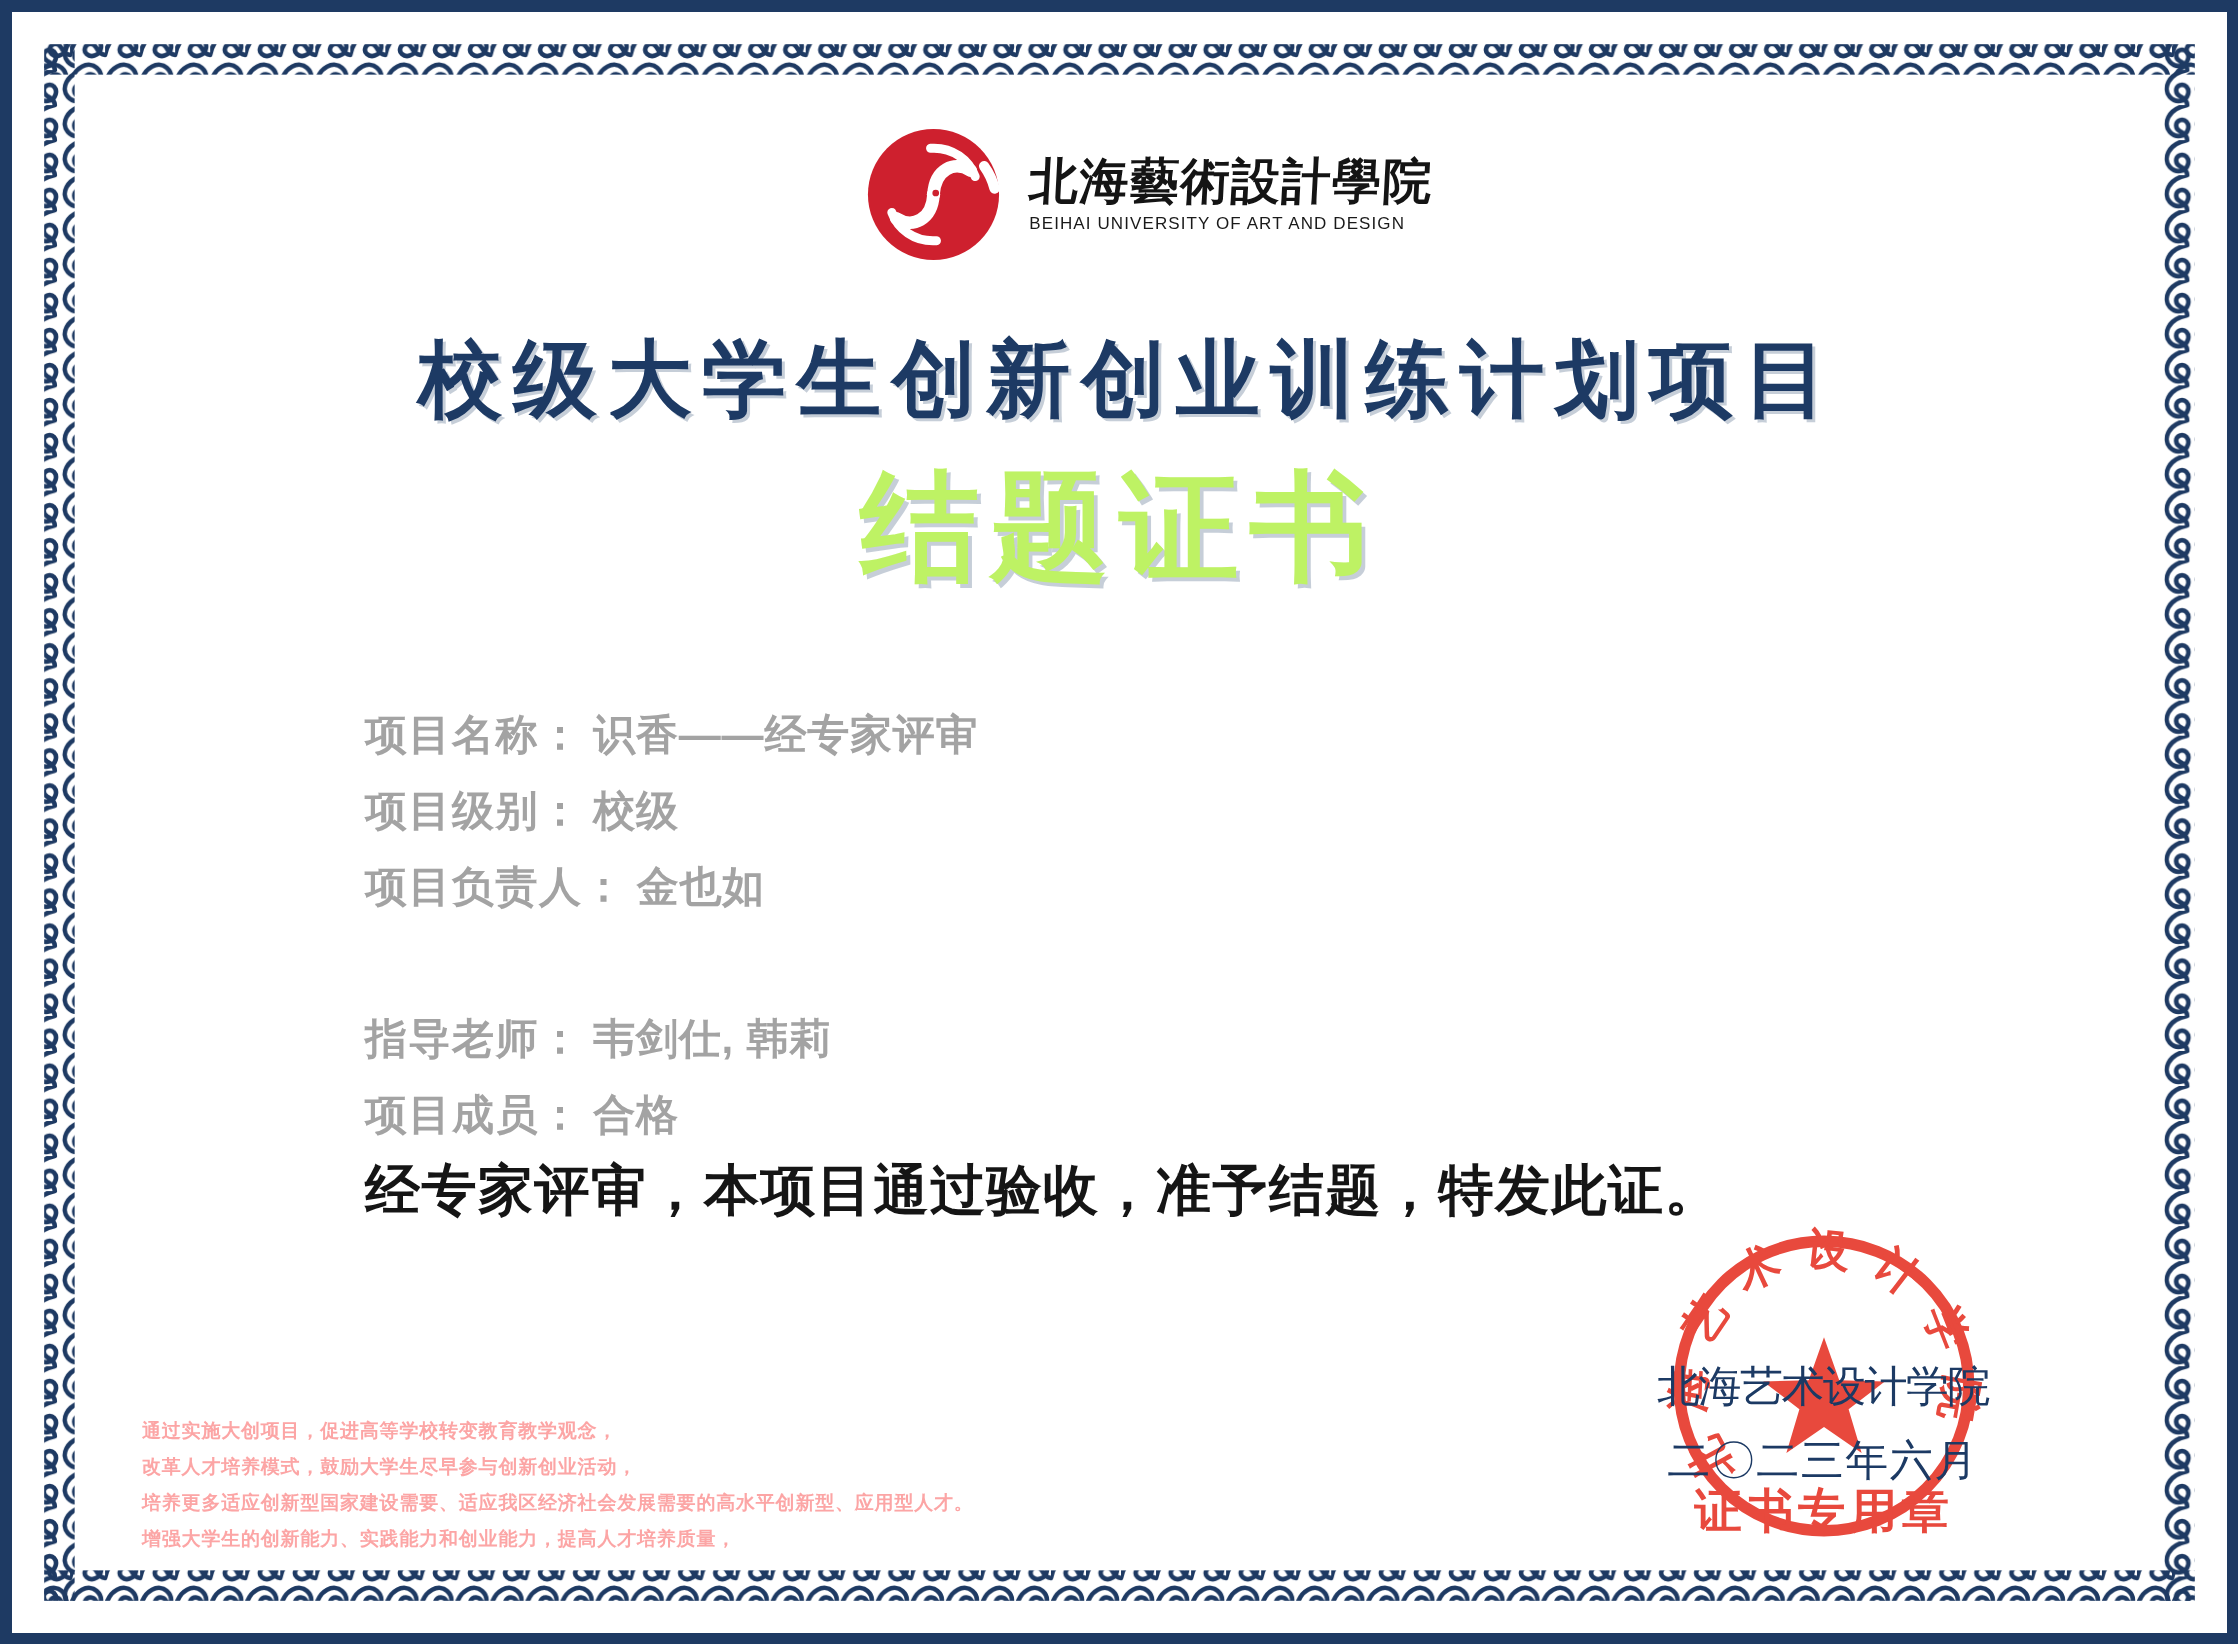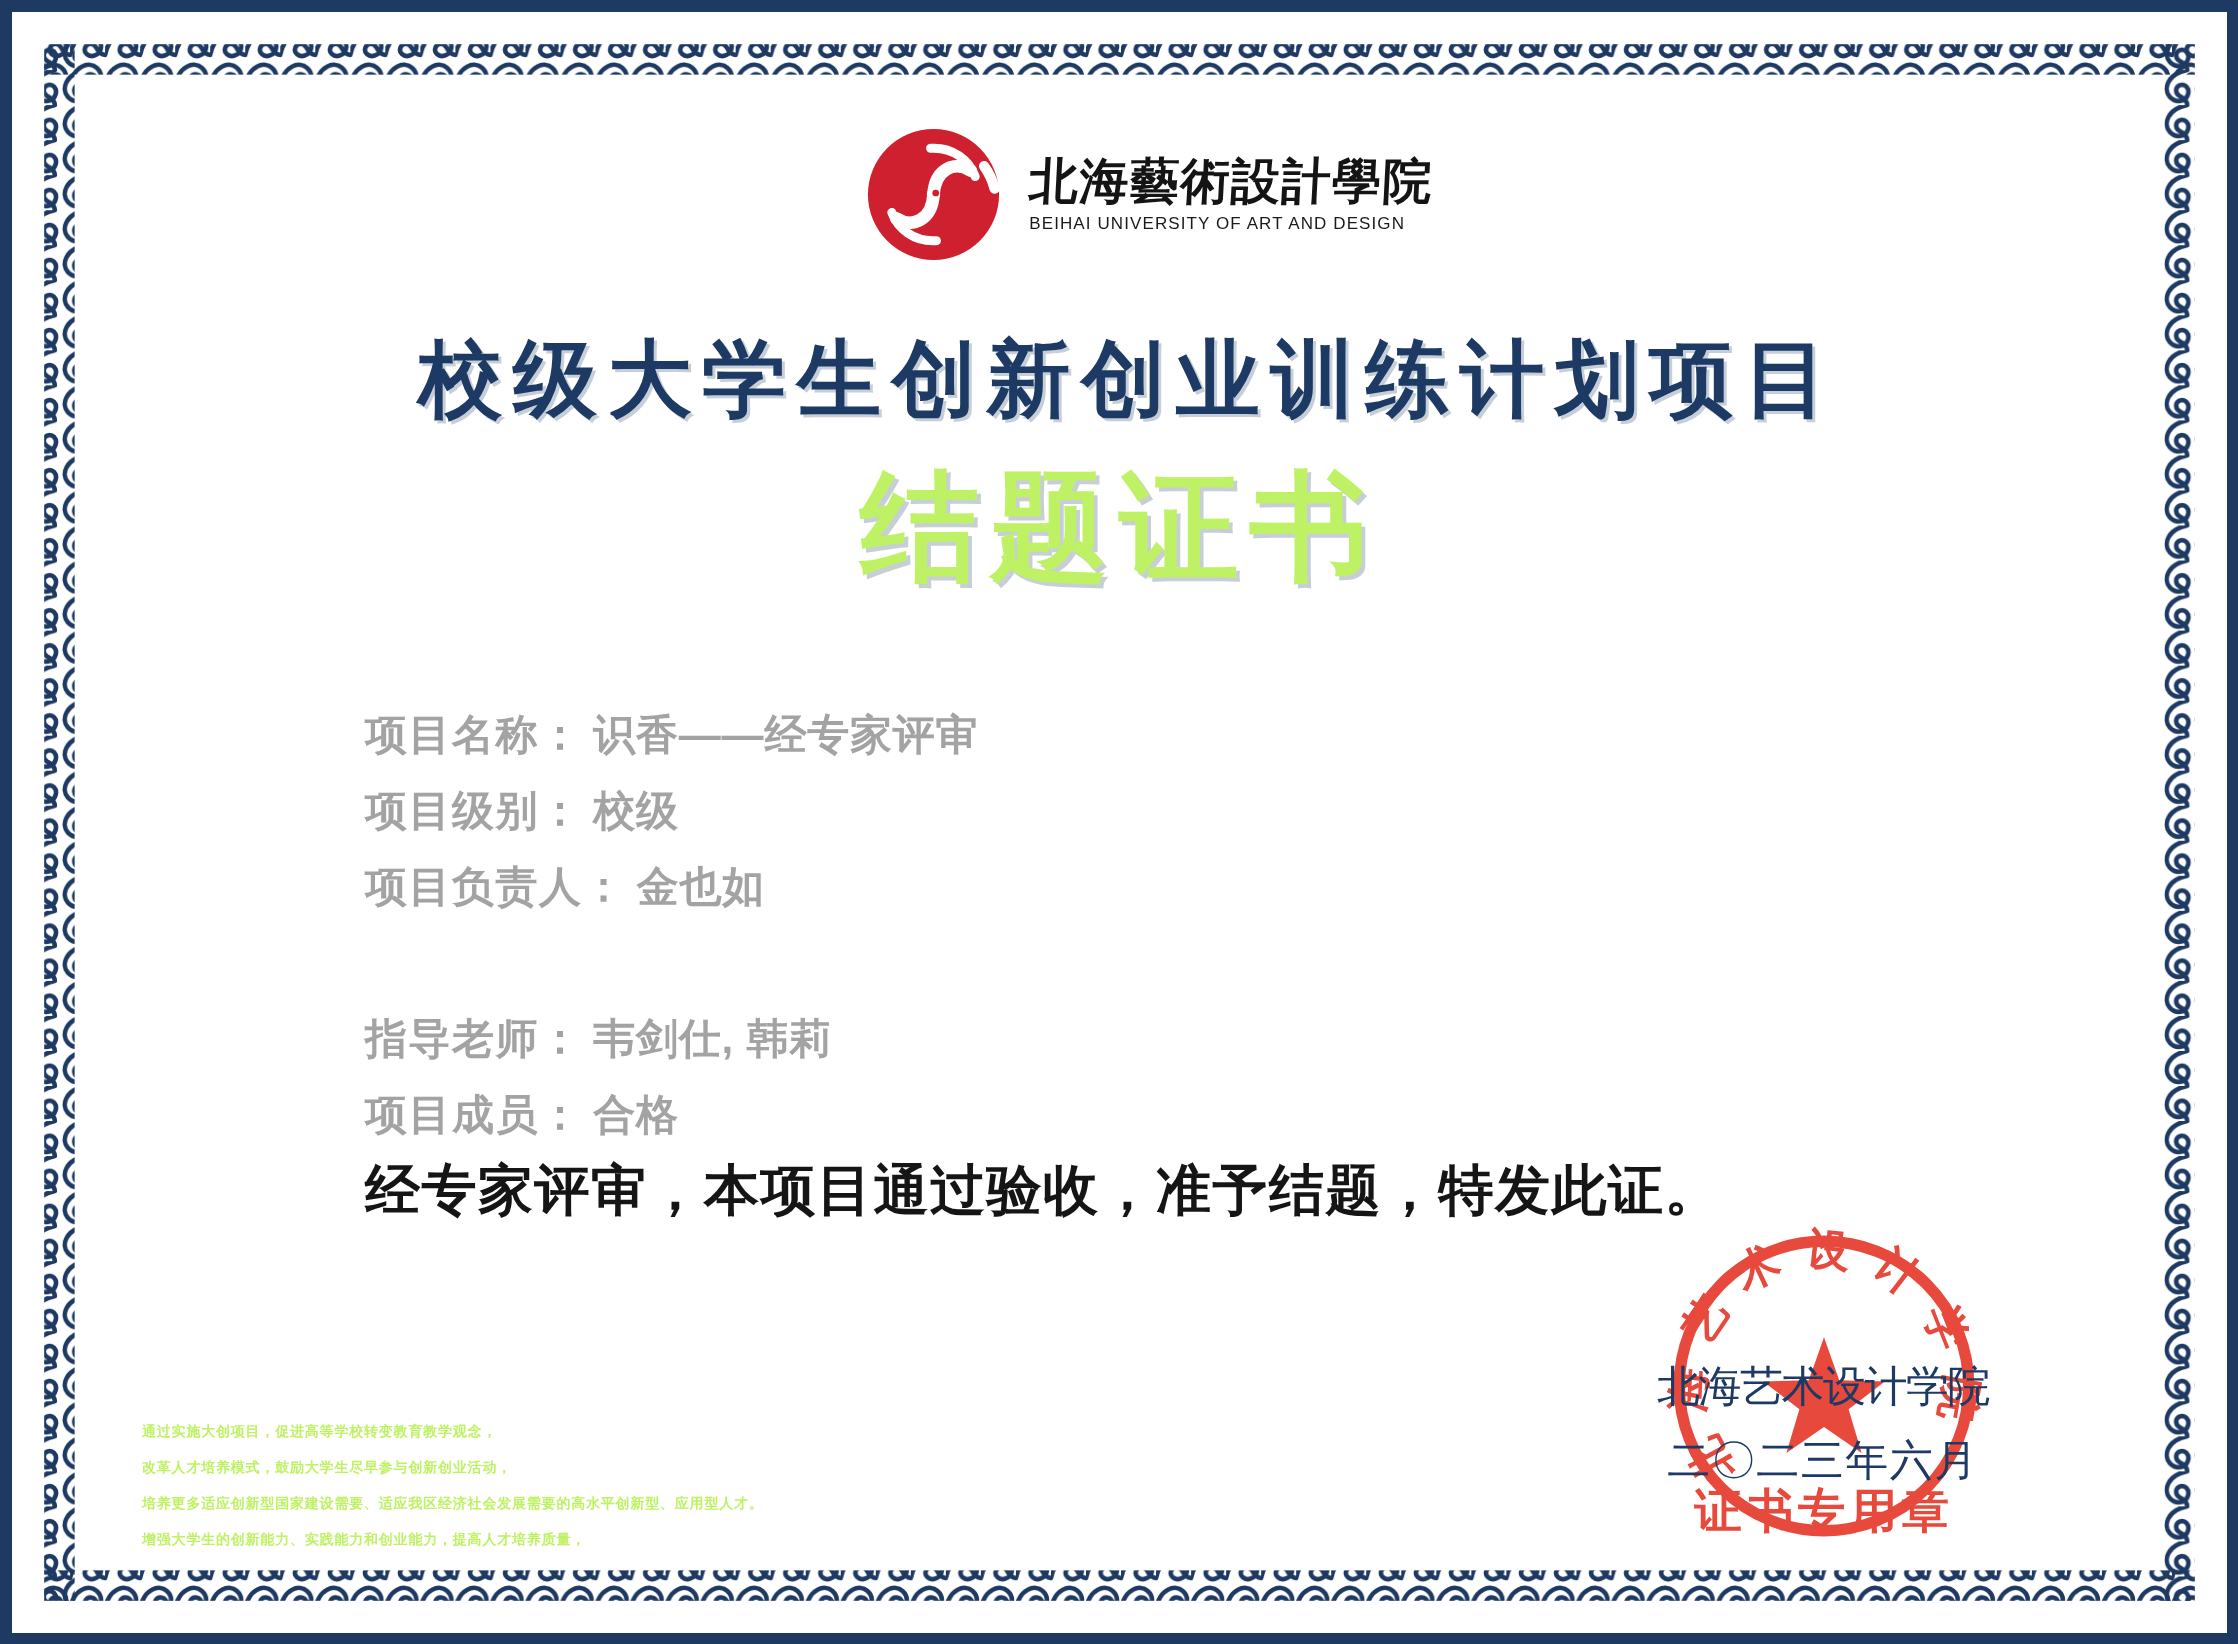--- a/index.html
+++ b/index.html
@@ -37,21 +37,21 @@
   }
   
   .field-row{left:365px;height:55px;display:flex;align-items:flex-start;
     font-size:42px;color:#a3a3a3;font-weight:600;white-space:nowrap;}
   .field-label{letter-spacing:1.5px;}
   .field-value{margin-left:10.7px;letter-spacing:0.8px;}
   .statement{left:365px;top:1154px;font-size:55px;color:#151515;font-weight:600;
     letter-spacing:1.5px;white-space:nowrap;}
   
   .footnote{left:142px;top:1413px;width:1066px;
-    font-size:14px;line-height:36px;color:#bef264;font-weight:600;letter-spacing:0.8px;}
+    font-size:19px;line-height:36px;color:#fca5a5;font-weight:600;letter-spacing:0.8px;}
   
   .seal-box{left:1626px;top:1188px;width:396px;height:396px;}
   .seal-line{width:426px;text-align:center;color:#1c3a64;white-space:nowrap;
     font-weight:500;}
   .seal-line1{left:1610px;top:1358px;font-size:43px;letter-spacing:-1.5px;}
   .seal-line2{left:1610px;top:1432px;font-size:43px;letter-spacing:1.5px;}
   
   .rope-svg{left:0;top:0;width:2239px;height:1645px;pointer-events:none;}
 </style>
 </head>

